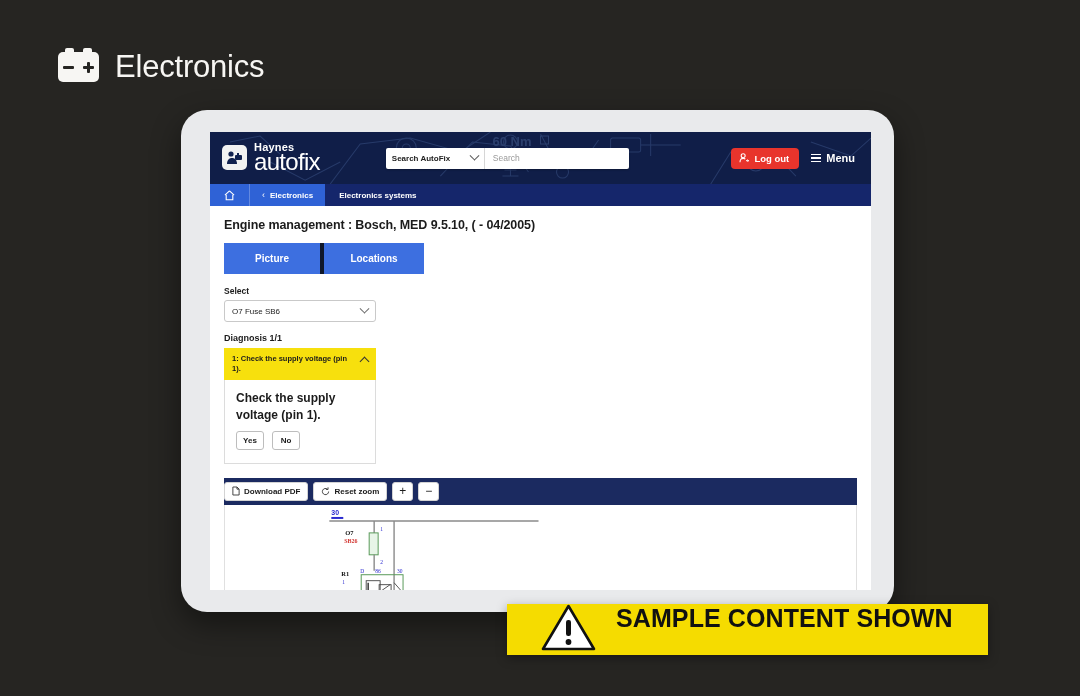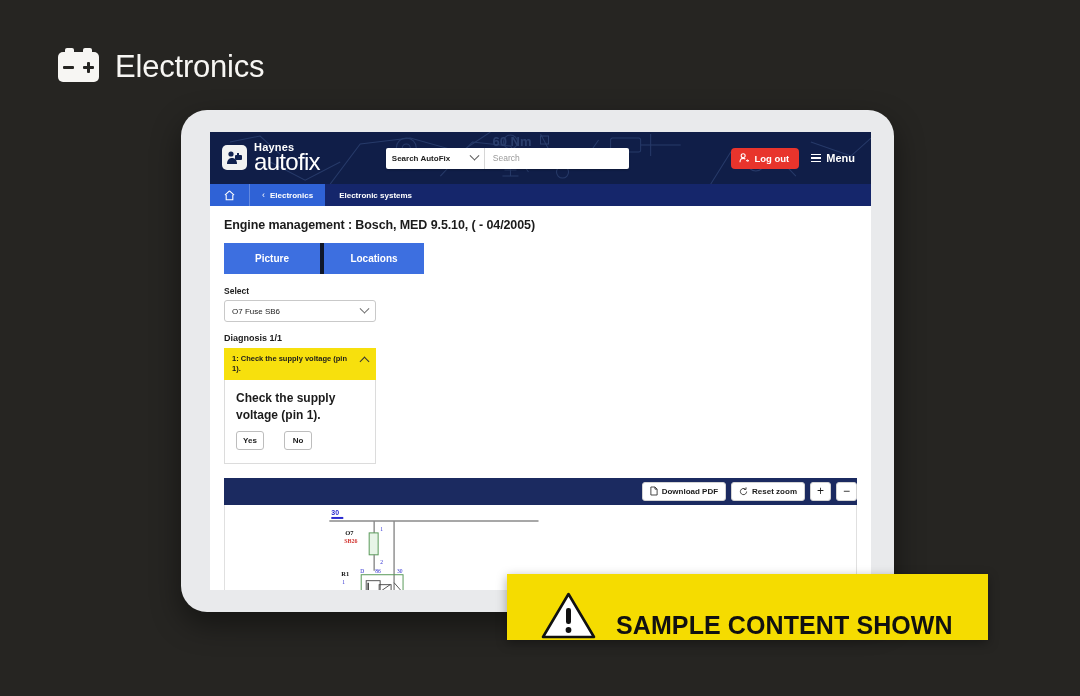--- a/index.html
+++ b/index.html
@@ -140,46 +140,46 @@
   .acc-head {
     background: #f7e00d; padding: 6px 8px; display:flex; align-items:flex-start; justify-content:space-between;
     gap: 6px; cursor:pointer;
   }
   .acc-head span { font-size: 7.5px; font-weight: 700; color:#1b1b1b; line-height: 1.35; }
   .chev-up { width:7px; height:7px; border-left:1.3px solid #333; border-top:1.3px solid #333;
              transform: rotate(45deg); margin-top:4px; flex:none; }
   .acc-body { border:1px solid #dcdcdc; border-top:none; padding: 10px 11px 13px 11px; }
   .acc-title { font-size: 12px; font-weight: 700; color:#1b1b1b; line-height:1.4; margin-bottom: 7px; }
   .acc-text { font-size: 7.3px; color:#5b5b5b; line-height: 1.55; }
-  .yn { display:flex; gap: 20px; margin-top: 4px; }
+  .yn { display:flex; gap: 8px; margin-top: 4px; }
   .yn button {
     width: 28px; height: 19px; border:1px solid #bdbdbd; border-radius:3px; background:#fff;
     font-size: 8px; font-weight:700; color:#1b1b1b; cursor:pointer; font-family: inherit;
   }
 
   
   .viewer { flex: 1; }
   .viewer-bar {
-    height: 27px; background: #1b2a60; display:flex; align-items:center; justify-content:flex-end;
+    height: 27px; background: #1b2a60; display:flex; align-items:center; 
     padding-right: 0; gap: 5px;
   }
   .vb-btn {
     background:#fff; border:1px solid #d3d3d3; border-radius:3px; height: 19px;
     font-size: 8px; font-weight:700; color:#1b1b1b; display:flex; align-items:center; gap:4px;
     padding: 0 7px; cursor:pointer; font-family: inherit;
   }
   .vb-sq { width:21px; justify-content:center; padding:0; font-size: 12px; font-weight:400;}
   .diagram {
     border:1px solid #e0e0e0; border-top:none; height: 255px; background:#fff; position:relative; overflow:hidden;
   }
 
   
   .banner {
-    position:absolute; left: 507px; top: 574px; width: 481px; height: 66px;
-    background: #f5dc00; display:flex; align-items:flex-end; gap: 20px; padding-left: 34px;
+    position:absolute; left: 507px; top: 604px; width: 481px; height: 51px;
+    background: #f5dc00; display:flex; align-items:flex-start; gap: 20px; padding-left: 34px;
     box-shadow: 0 3px 10px rgba(0,0,0,.35);
   }
   .banner-text { font-size: 25px; font-weight: 800; color:#111; letter-spacing:.1px; }
 </style>
 </head>
 <body>
 
 <div id="stage">
 
   <div class="page-head">
@@ -271,21 +271,21 @@
         <div class="crumb-home">
           <svg width="11" height="11" viewBox="0 0 12 12">
             <path d="M6 1 L11 5.6 M6 1 L1 5.6" fill="none" stroke="#fff" stroke-width="1.2"></path>
             <path d="M2.4 5.2 L2.4 10.6 L9.6 10.6 L9.6 5.2" fill="none" stroke="#fff" stroke-width="1.2"></path>
           </svg>
         </div>
         <div class="crumb-back">
           <span class="lt">‹</span>
           <span>Electronics</span>
         </div>
-        <div class="crumb-current">Electronic systems</div>
+        <div class="crumb-current">Electronics systems</div>
       </div>
 
       <div class="content">
         <div class="doc-title">Engine management :  Bosch, MED 9.5.10, ( - 04/2005)</div>
 
         <div class="tabs">
           <button class="tab inactive">Picture</button>
           <button class="tab inactive last">Locations</button>
         </div>
 

